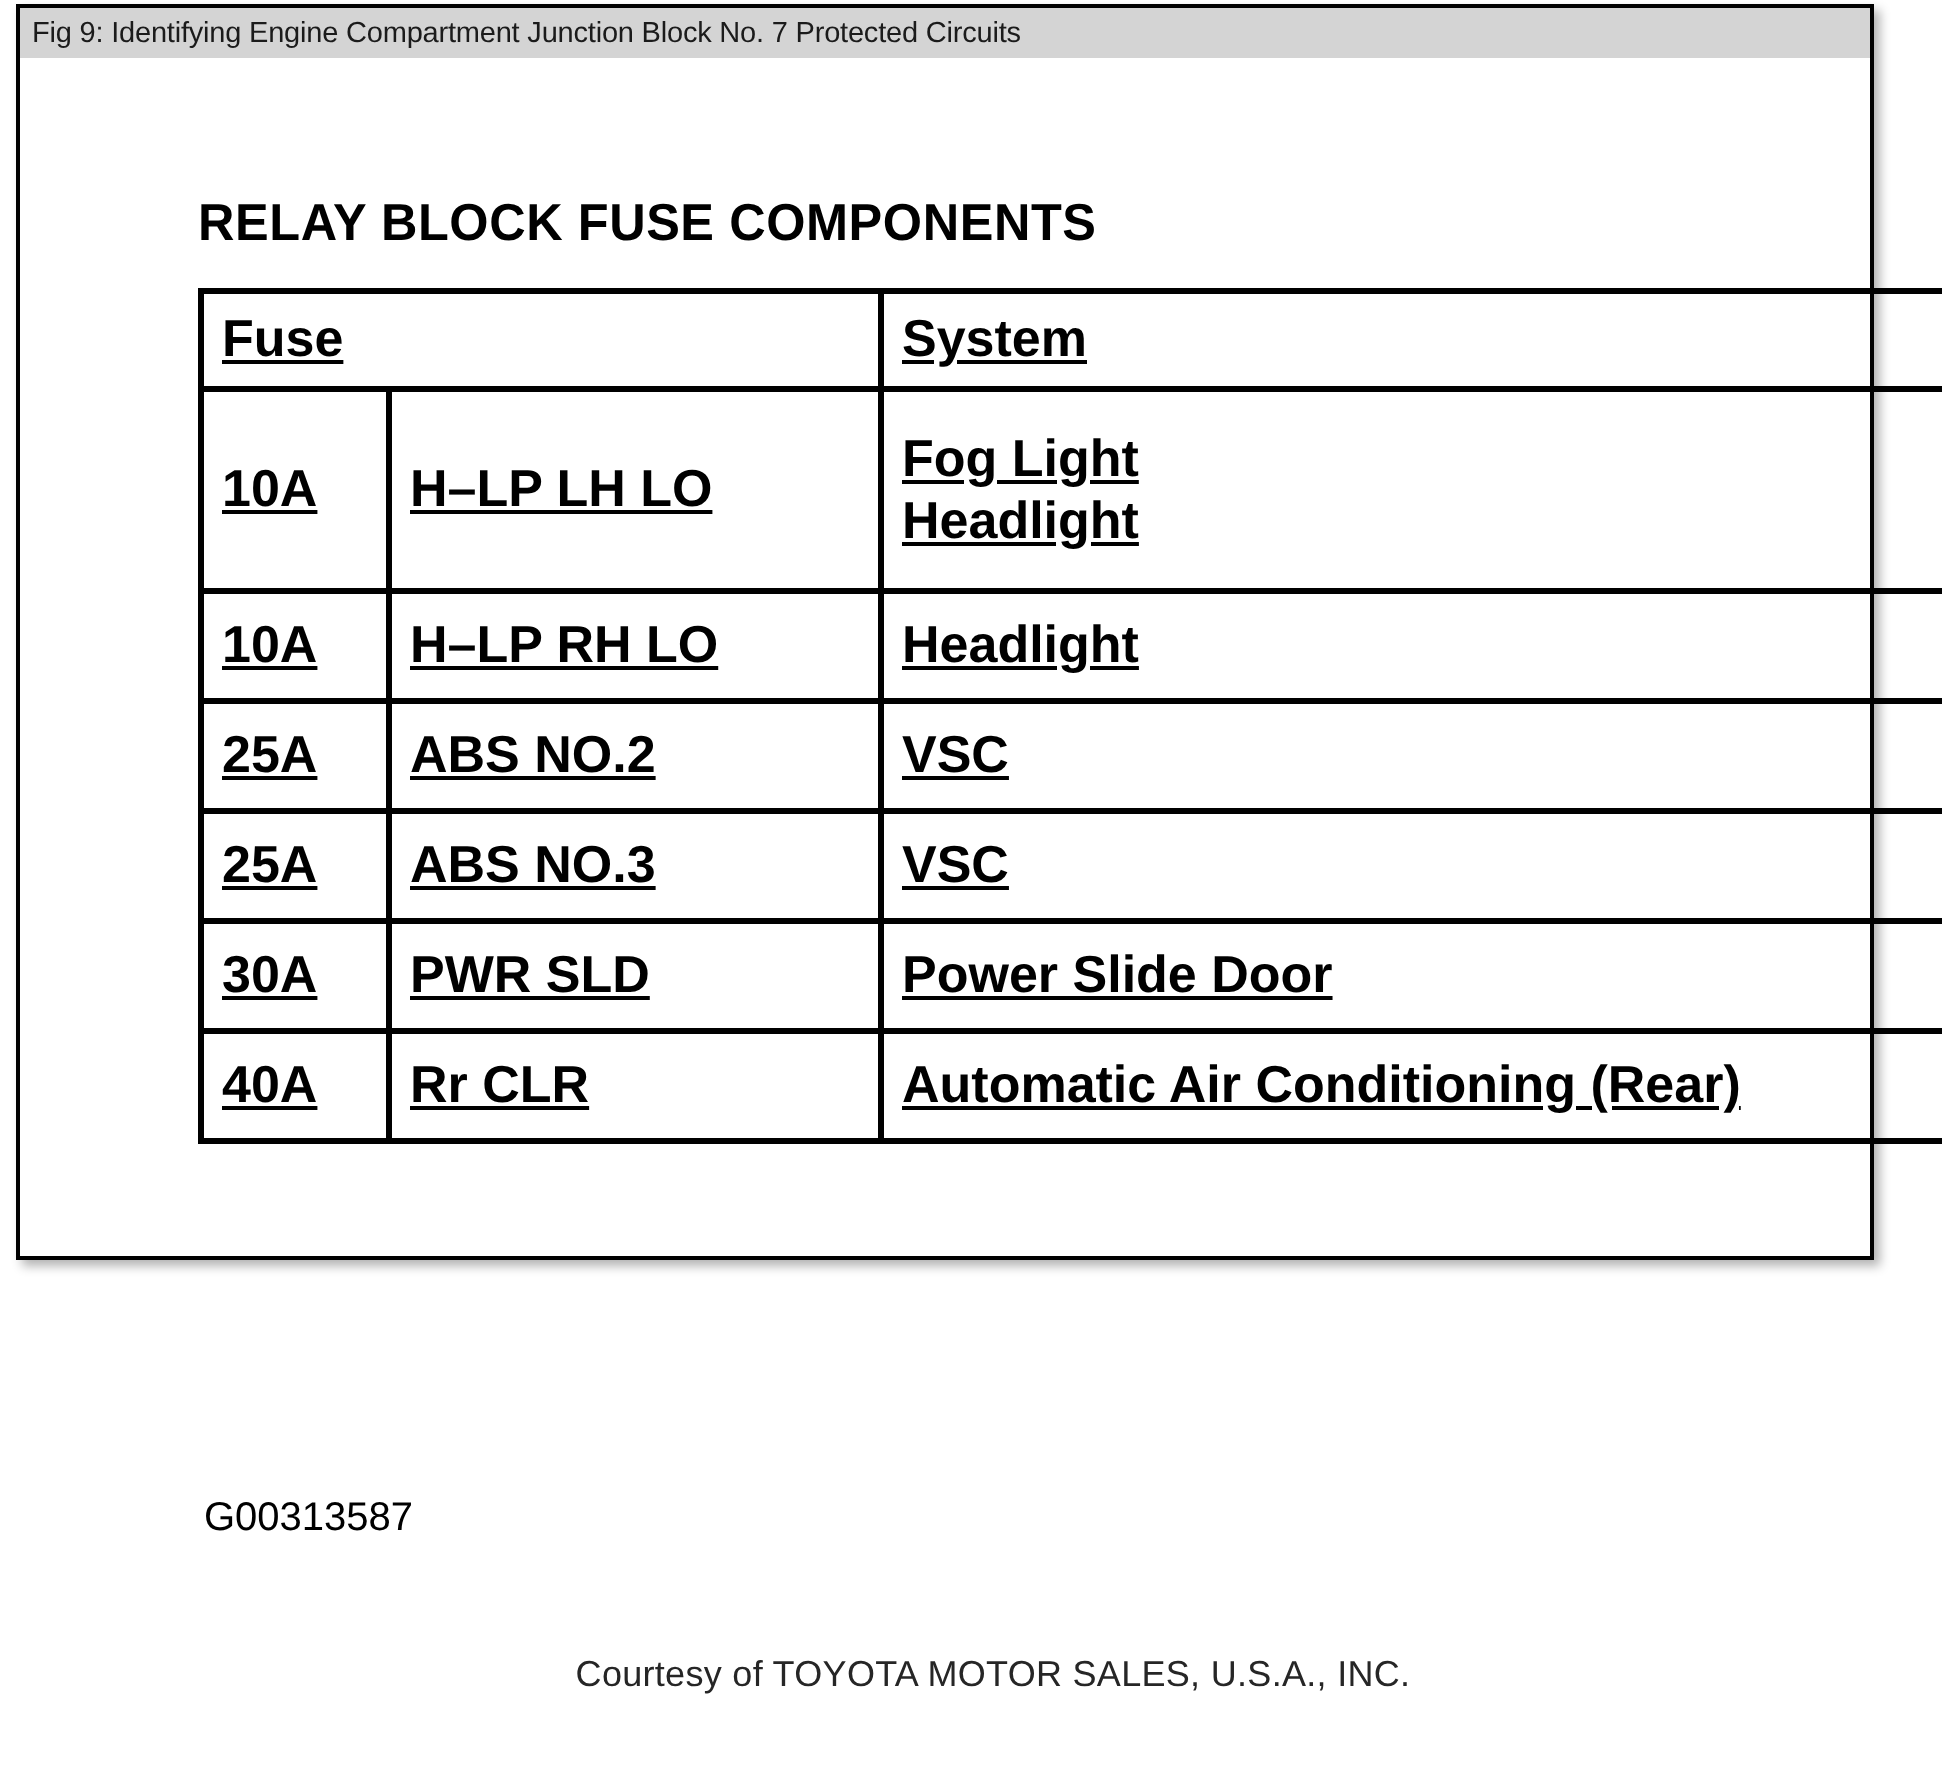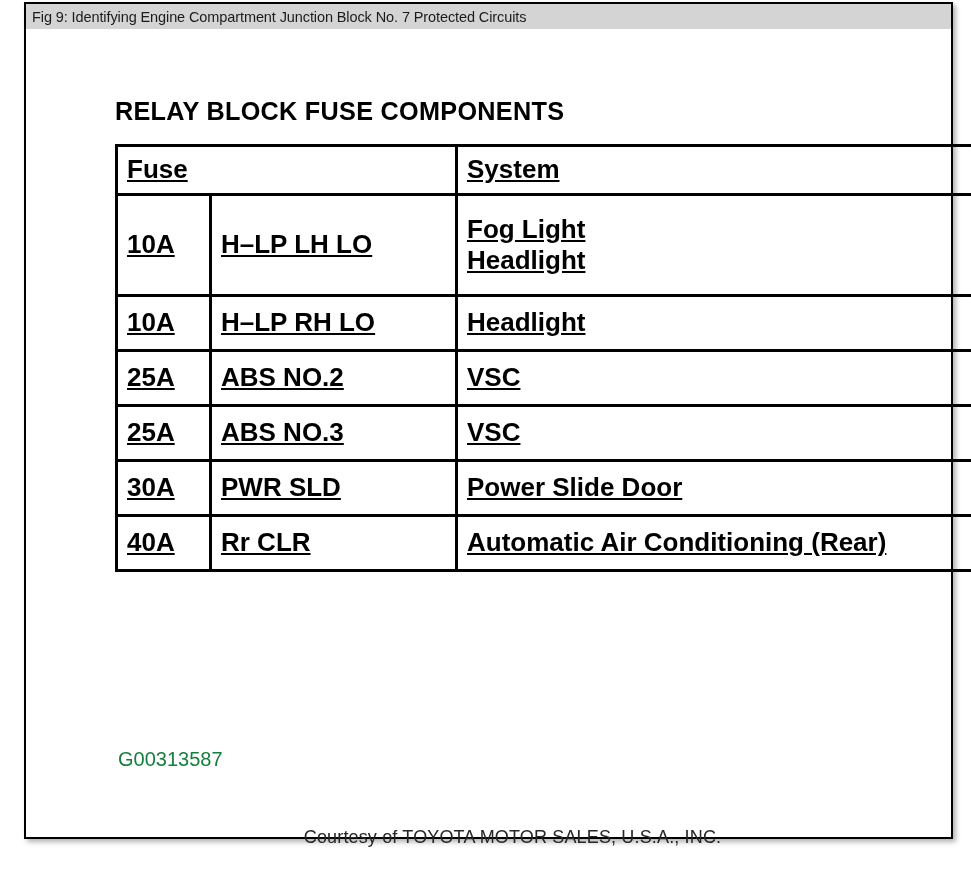--- a/index.html
+++ b/index.html
@@ -11,24 +11,24 @@
   }
   body {
     width: 971px;
     height: 886px;
     overflow: hidden;
   }
 
   
   #viewer {
     position: absolute;
-    left: 24px;
+    left: 8px;
     top: 2px;
     width: 929px;
-    height: 837px;
+    height: 628px;
     background: #ffffff;
     border: 2px solid #000000;
     box-sizing: border-box;
     box-shadow: 3px 3px 5px rgba(0,0,0,0.30);
   }
 
   
   #caption-bar {
     height: 26px;
     background: #d4d4d4;
@@ -110,21 +110,21 @@
   .sys-lines > span { display: block; }
 
   .hdr-pad { padding-left: 26px; }
 
   
   #figure-id {
     position: absolute;
     left: 44px;
     top: 718px;
     font-size: 20px;
-    color: #15803d;
+    color: #000000;
     font-weight: normal;
     white-space: nowrap;
   }
 
   
   #courtesy {
     position: absolute;
     left: 0;
     right: 0;
     top: 797px;

